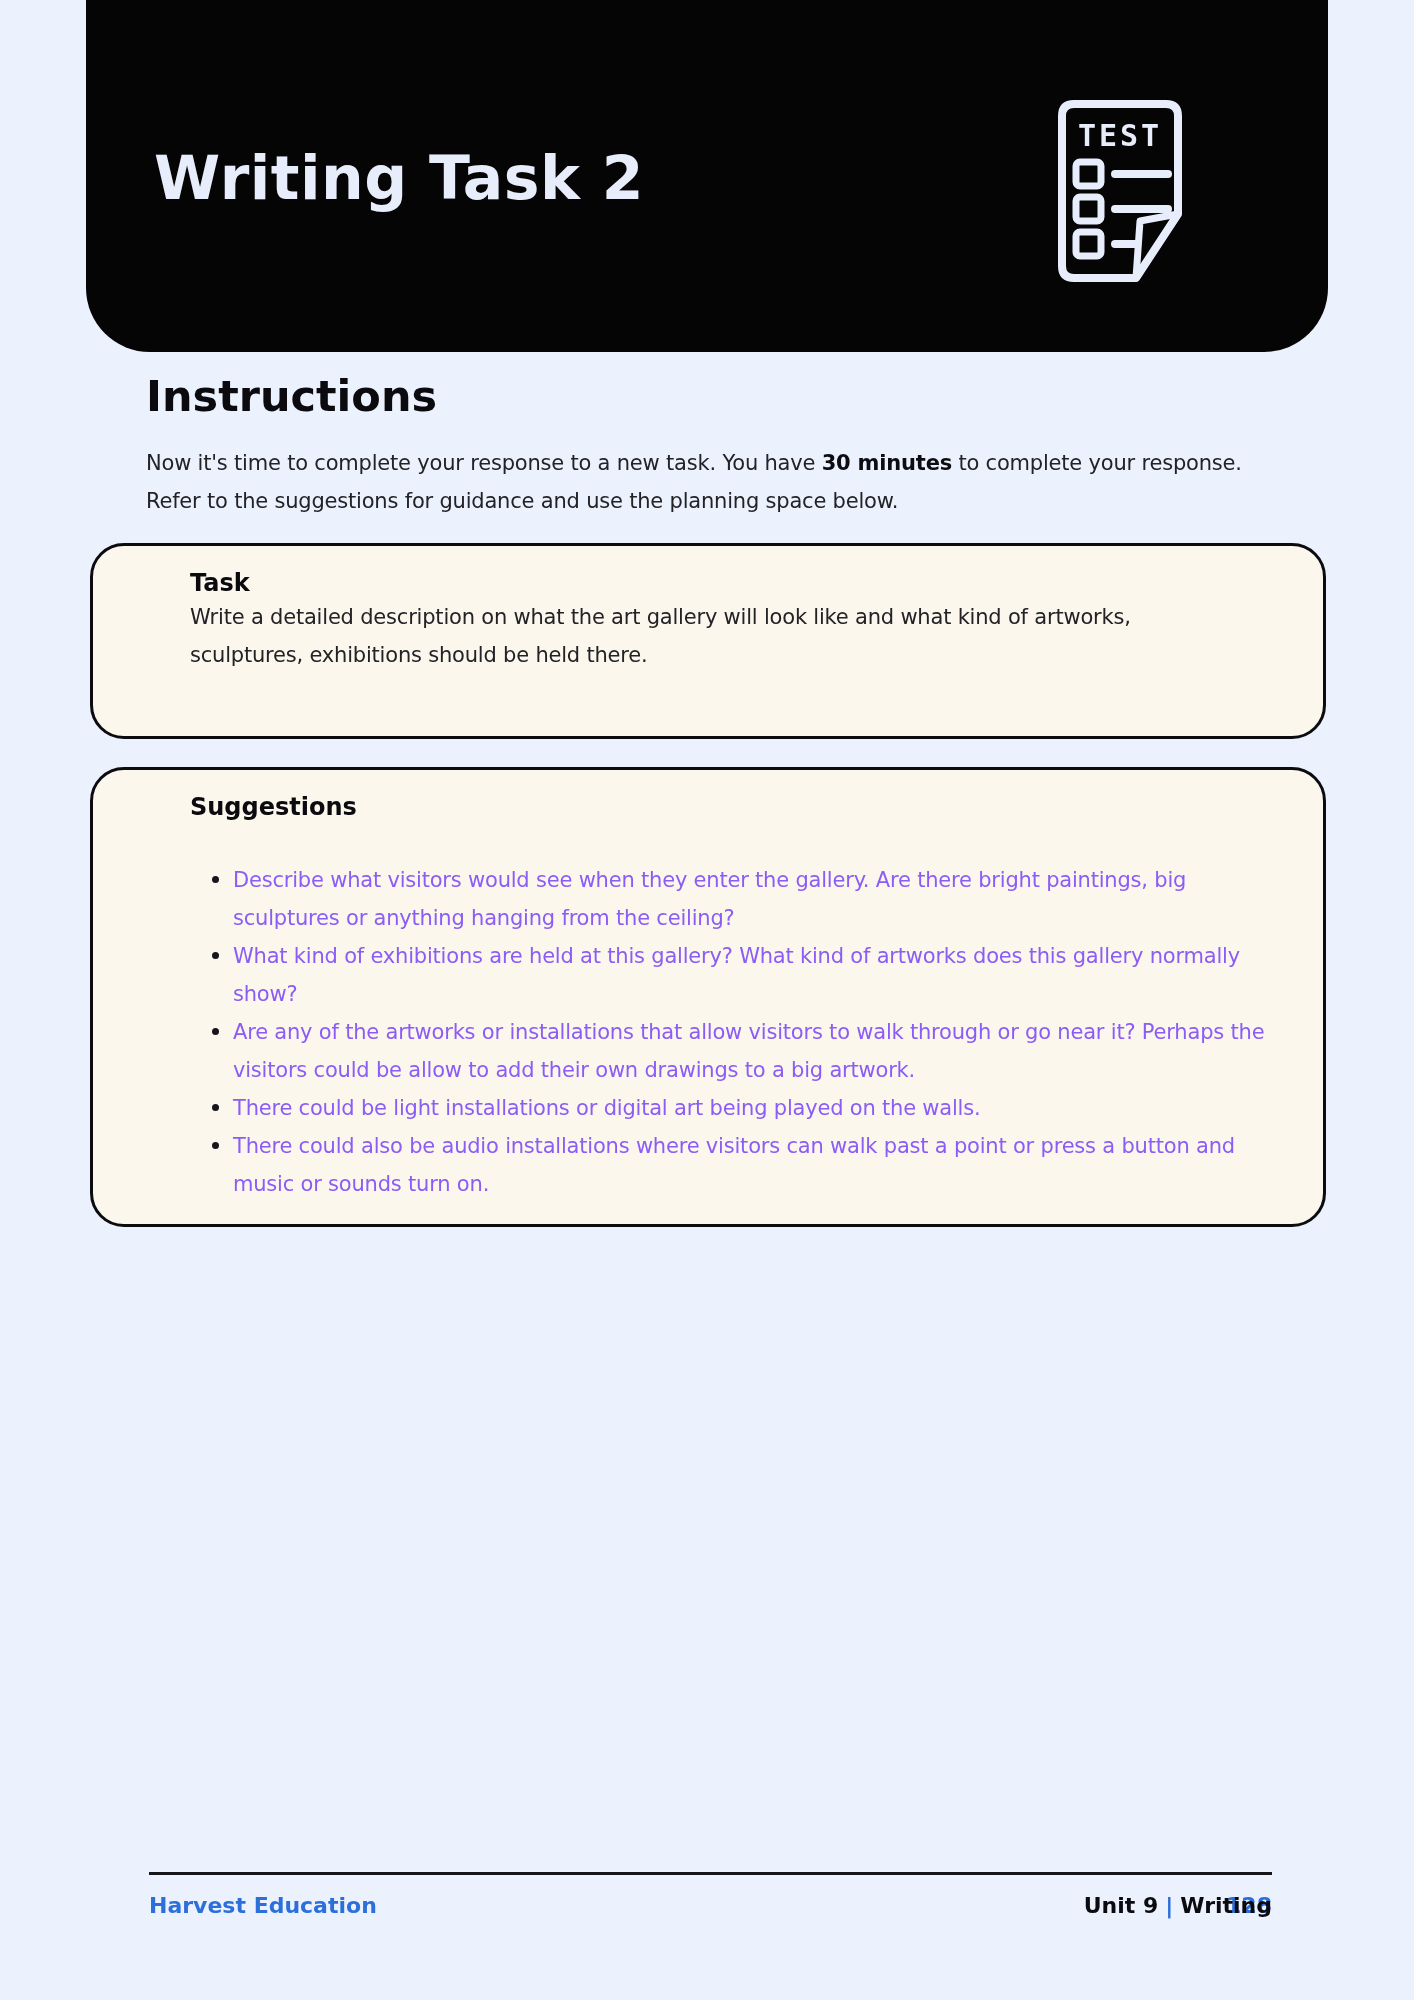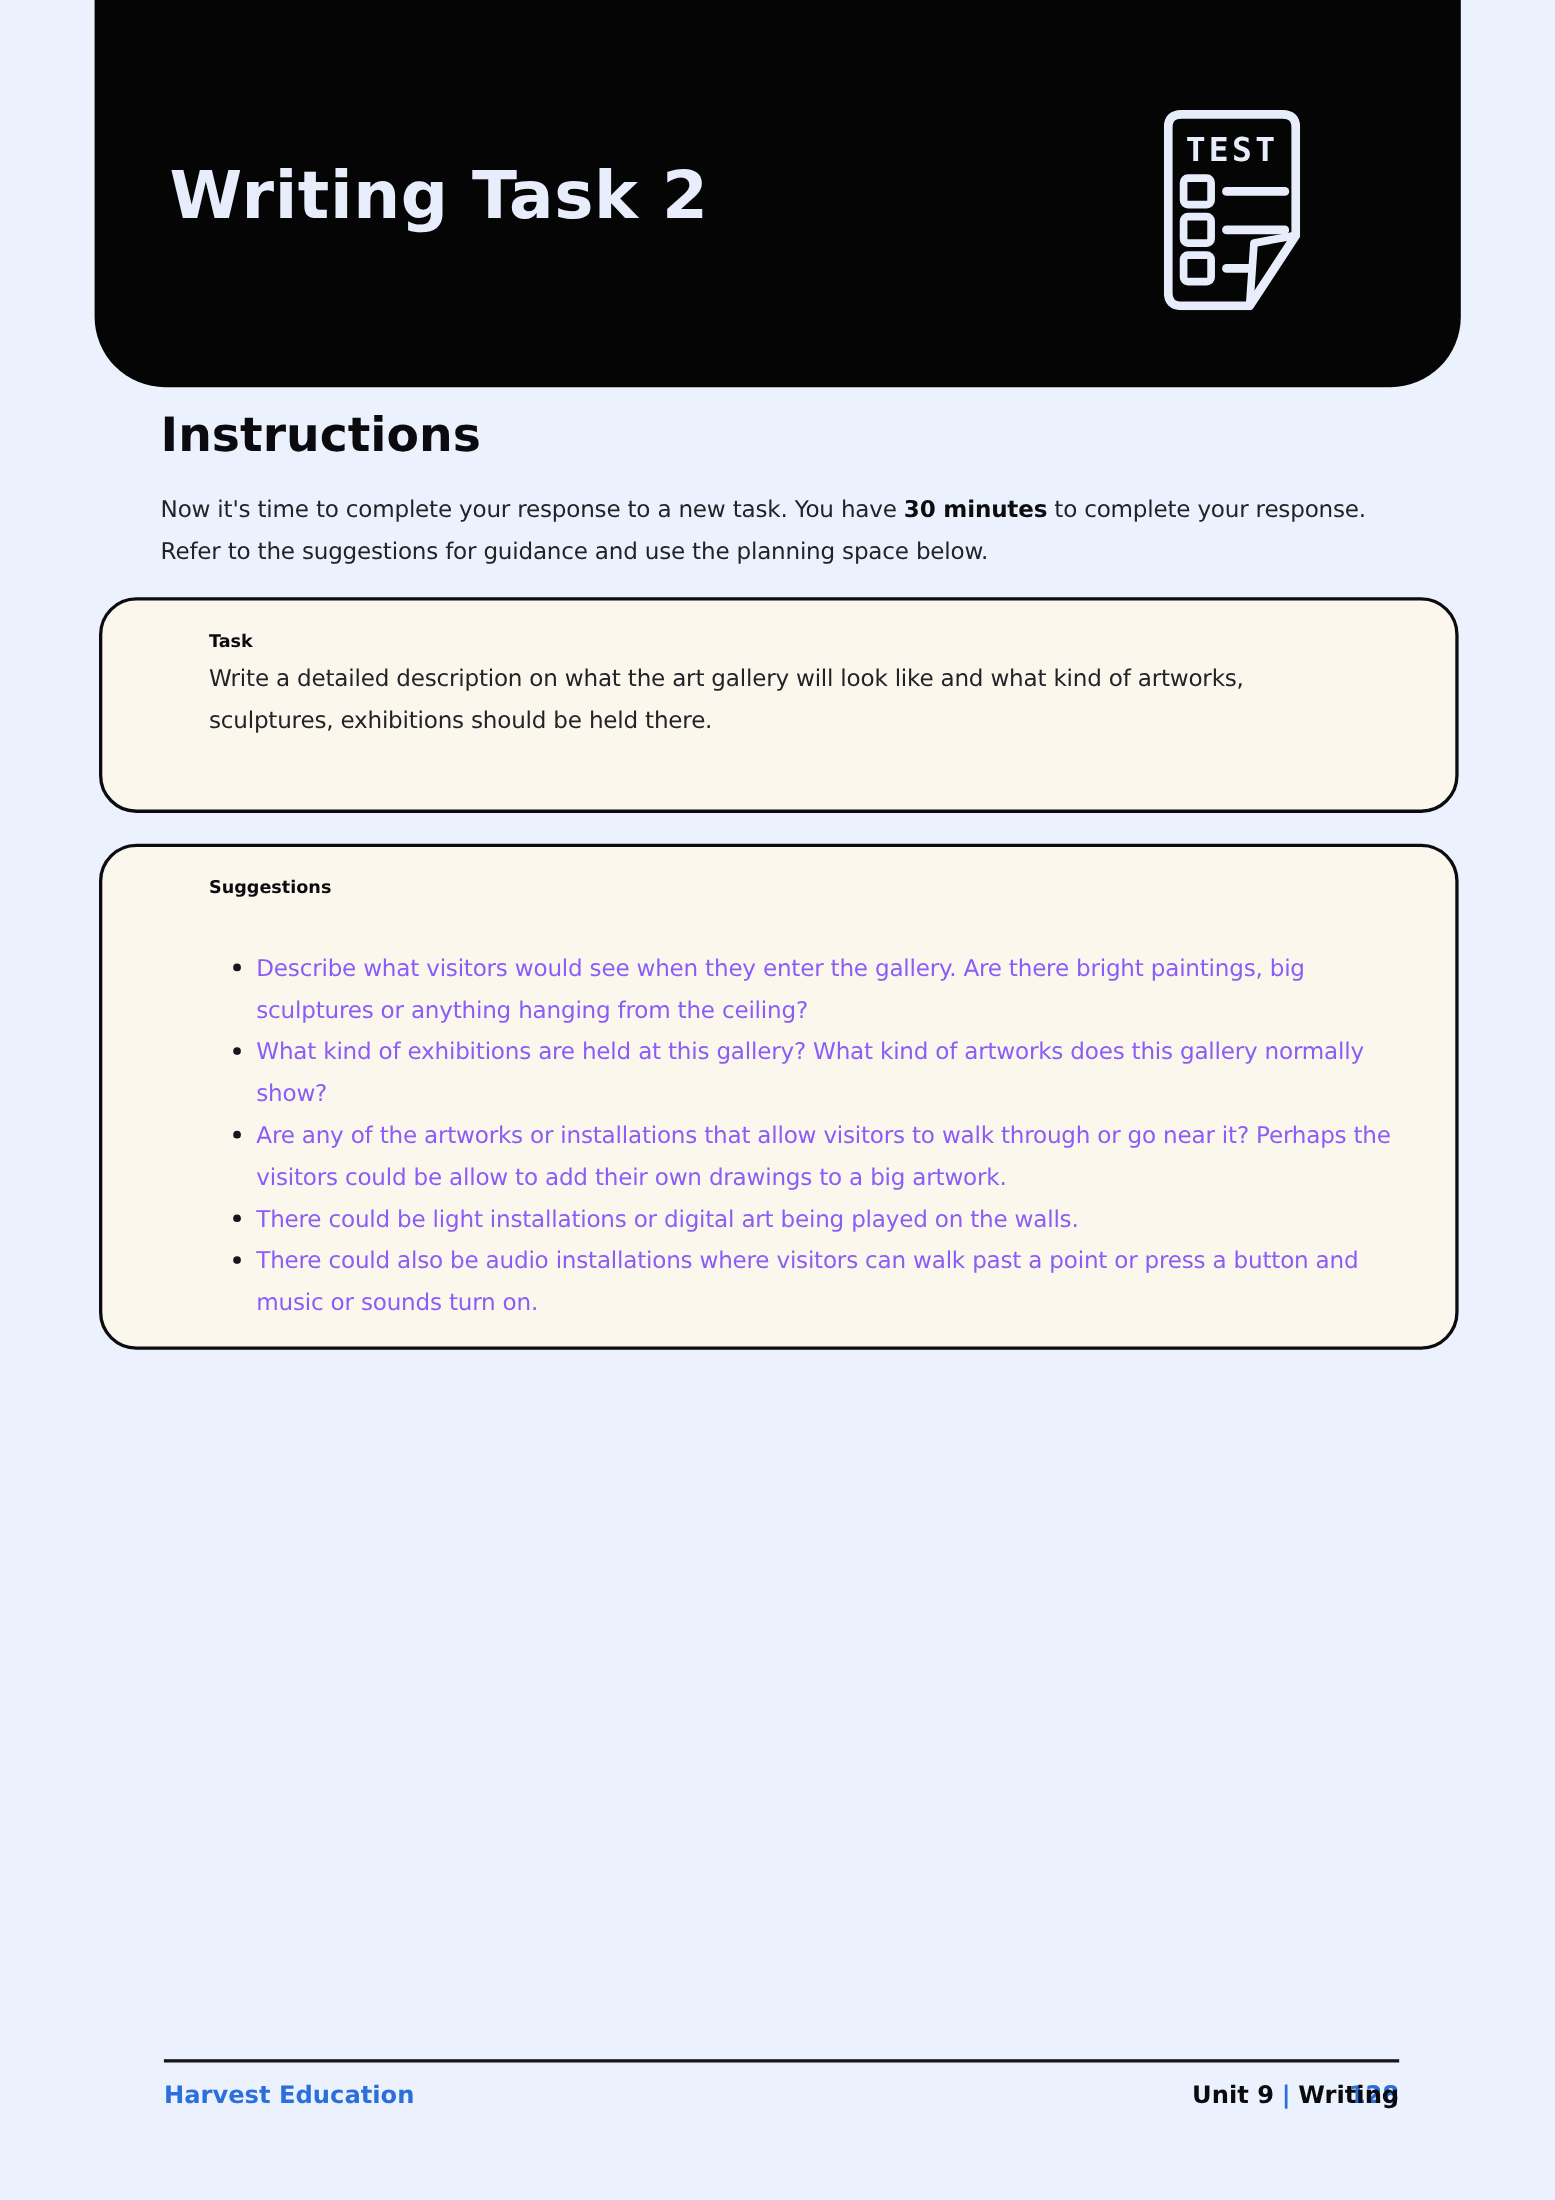--- a/index.html
+++ b/index.html
@@ -38,21 +38,21 @@
   
   .box {
     position:absolute; left:90px; width:1236px;
     background:var(--panel-cream, #fbf7ed);
     border:3.5px solid #0c0c10; border-radius:34px;
   }
   .task-box { top:543px; height:196px; }
   .suggestions-box { top:767px; height:460px; }
   .box-heading {
     position:absolute; left:97px; top:21px;
-    font-size:16px; line-height:32px; font-weight:700; color:#0b0b0f;
+    font-size:24px; line-height:32px; font-weight:700; color:#0b0b0f;
   }
   .box-paragraphs { position:absolute; left:97px; top:52px; width:990px; }
   .box-paragraphs p { font-size:21px; line-height:38px; letter-spacing:-0.2px; color:#222227; }
   .box-intro {
     position:absolute; left:97px; top:53px;
     font-size:21px; line-height:38px; letter-spacing:-0.2px; color:#222227;
   }
   .suggestion-list { position:absolute; left:117px; top:91px; width:1066px; list-style:none; }
   .suggestion-list li {
     position:relative; padding-left:23px;

